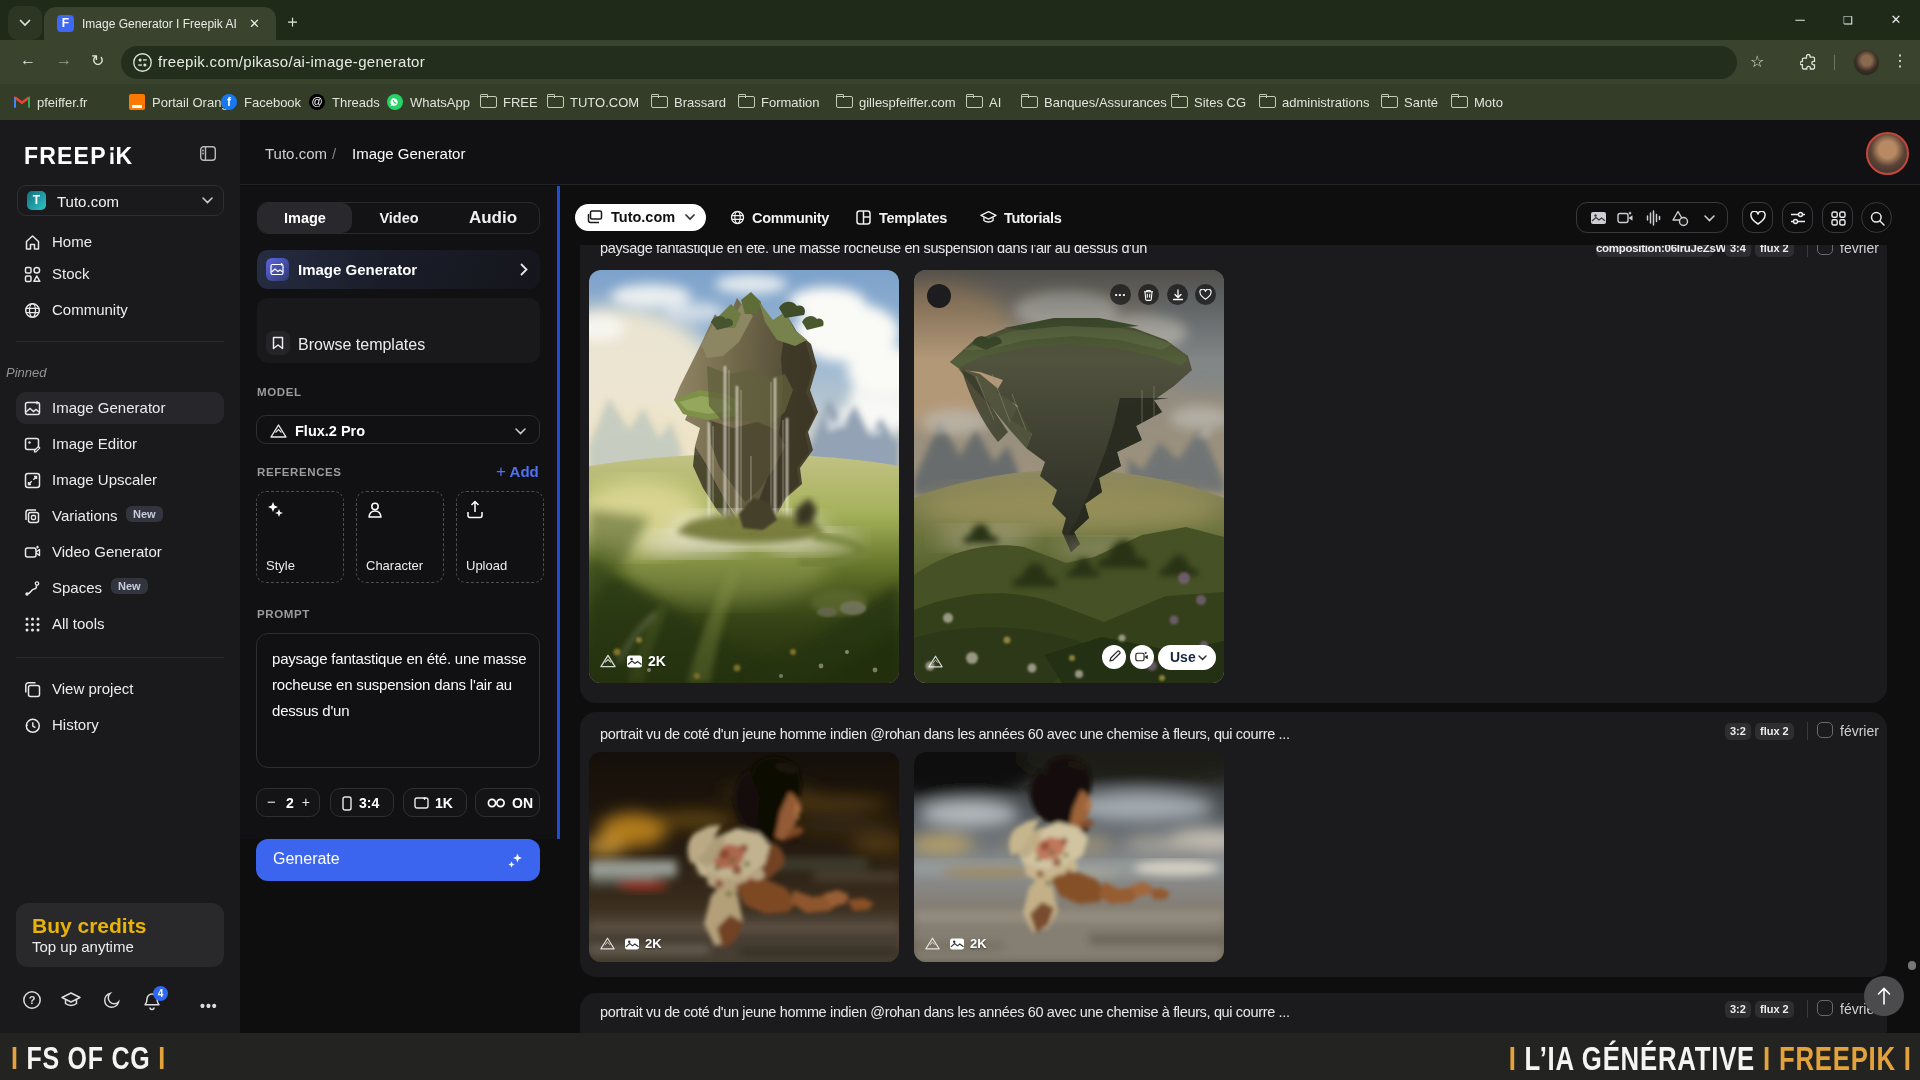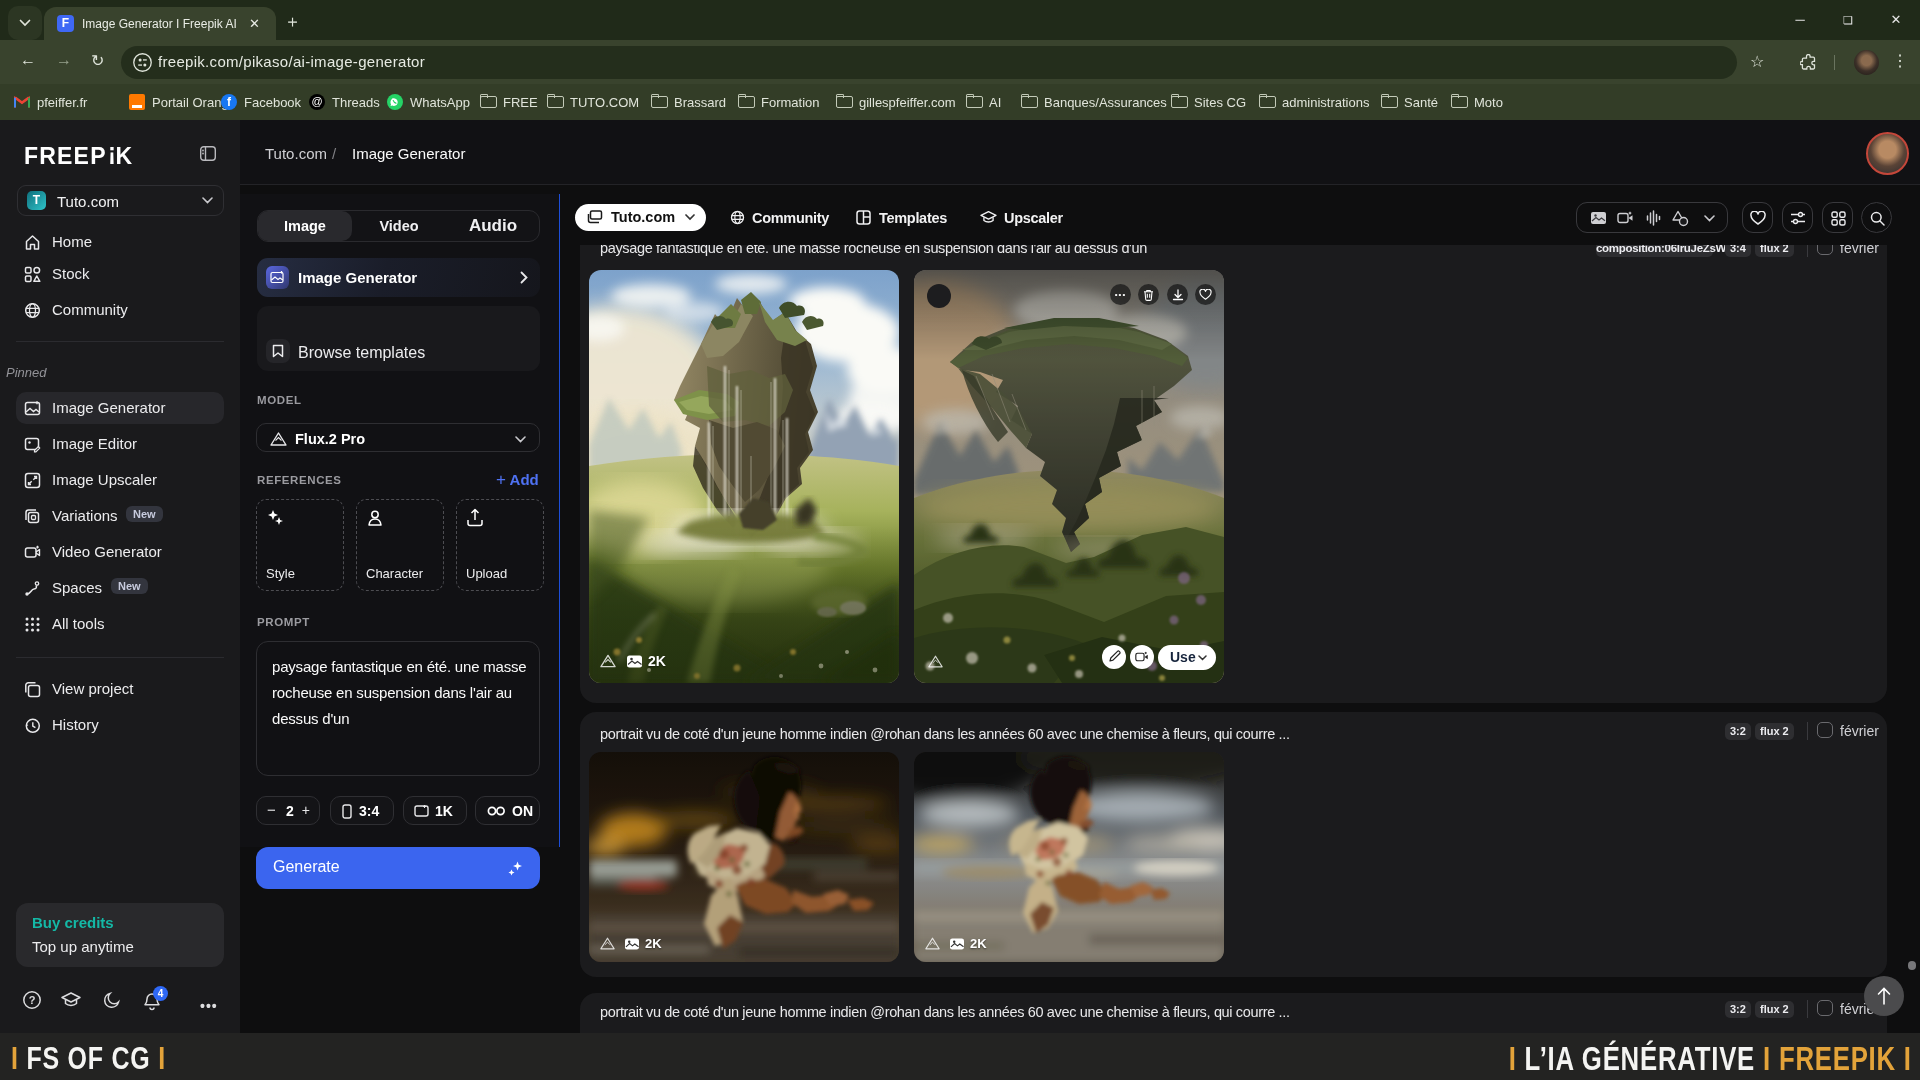--- a/index.html
+++ b/index.html
@@ -24,21 +24,21 @@
 
 .bm{position:absolute;top:90px;height:24px;display:flex;align-items:center;color:#e0e4da;font-size:13px;white-space:nowrap;}
 .bm .ic{width:16px;height:16px;margin-right:7px;position:relative;flex:none;}
 .folder{width:16px;height:12px;position:relative;margin-top:2px;}
 .folder:before{content:"";position:absolute;left:0;top:0;width:6px;height:3px;border:1.5px solid #c3cab8;border-bottom:none;border-radius:1.5px 1.5px 0 0;}
 .folder:after{content:"";position:absolute;left:0;top:2px;width:15px;height:10px;border:1.5px solid #c3cab8;border-radius:2px;}
 
 #app{position:absolute;left:0;top:120px;width:1920px;height:913px;background:#0e0e0f;overflow:hidden;}
 #sidebar{position:absolute;left:0;top:0;width:240px;height:913px;background:#1a1a1c;}
 #apphead{position:absolute;left:240px;top:0;width:1680px;height:65px;background:#111114;border-bottom:1px solid #232327;}
-#panel{position:absolute;left:240px;top:66px;width:320px;height:653px;background:#111114;border-right:1px solid #1d4ed8;margin-top:8px;}
+#panel{position:absolute;left:240px;top:66px;width:320px;height:653px;background:#111114;border-right:3px solid #1d4ed8;}
 #content{position:absolute;left:560px;top:66px;width:1360px;height:847px;background:#0e0e0f;}
 .white{color:#f2f2f3;}
 
 #logo{position:absolute;left:24px;top:23px;color:#fff;font-weight:bold;font-size:23px;letter-spacing:1.2px;}
 .srow{position:absolute;left:16px;width:208px;height:32px;border-radius:10px;color:#ececee;font-size:15px;}
 .srow .lbl{position:absolute;left:36px;top:7px;}
 .srow .sic{position:absolute;left:8px;top:8px;width:17px;height:17px;}
 .badge{position:absolute;top:6px;padding:2px 7px;border-radius:6px;background:#33353e;color:#c7cbde;font-size:11px;font-weight:bold;}
 #buycard{position:absolute;left:16px;top:783px;width:208px;height:64px;border-radius:12px;background:#29292c;}
 
@@ -241,21 +241,21 @@
       </div>
     <div class="srow" style="top:589px;text-align:right;">
         <span class="lbl">History</span>
         <svg class="sic" viewBox="0 0 17 17">
           <circle cx="8.8" cy="8.8" r="6.5" fill="none" stroke="#e8e8ea" stroke-width="1.5"></circle>
           <path d="M8.8 5.2v3.8l2.6 1.6" fill="none" stroke="#e8e8ea" stroke-width="1.4"></path>
           <path d="M2.3 6.5L2 9l2.3-.6" fill="#e8e8ea" stroke="none"></path>
         </svg>
       </div>
     <div id="buycard">
-      <div class="abs" style="left:16px;top:11px;color:#14b8a6;font-size:15px;font-weight:bold;">Buy credits</div>
+      <div class="abs" style="left:16px;top:11px;color:#eab308;font-size:21px;font-weight:bold;">Buy credits</div>
       <div class="abs" style="left:16px;top:35px;color:#ececee;font-size:15px;">Top up anytime</div>
     </div>
     <div class="abs" style="left:22px;top:870px;width:200px;height:22px;">
       <svg class="abs" style="left:0;top:0;" width="20" height="20" viewBox="0 0 20 20">
           <circle cx="10" cy="10" r="8.2" fill="none" stroke="#dcdcde" stroke-width="1.5"></circle>
           <text x="10" y="14" font-size="11" fill="#dcdcde" text-anchor="middle" font-weight="bold">?</text>
         </svg>
       <svg class="abs" style="left:39px;top:1px;" width="20" height="18" viewBox="0 0 20 18">
           <path d="M10 2L1 6.5 10 11l9-4.5z" fill="none" stroke="#dcdcde" stroke-width="1.5" stroke-linejoin="round"></path>
           <path d="M4.5 8.8v3.7c3 2.5 8 2.5 11 0V8.8" fill="none" stroke="#dcdcde" stroke-width="1.5"></path>
@@ -394,21 +394,21 @@
     <div class="abs white" style="left:192px;top:24px;font-size:14.5px;font-weight:bold;letter-spacing:-0.3px;">Community</div>
     <svg class="abs" style="left:296px;top:24px;" width="15" height="15" viewBox="0 0 15 15">
         <rect x="1" y="1" width="13" height="13" rx="2.5" fill="none" stroke="#f0f0f2" stroke-width="1.5"></rect>
         <path d="M7.5 1v13M7.5 7H14" stroke="#f0f0f2" stroke-width="1.5"></path>
       </svg>
     <div class="abs white" style="left:319px;top:24px;font-size:14.5px;font-weight:bold;letter-spacing:-0.3px;">Templates</div>
     <svg class="abs" style="left:420px;top:24px;" width="17" height="15" viewBox="0 0 20 18">
         <path d="M10 2L1 6.5 10 11l9-4.5z" fill="none" stroke="#f0f0f2" stroke-width="1.6" stroke-linejoin="round"></path>
         <path d="M4.5 8.8v3.7c3 2.5 8 2.5 11 0V8.8" fill="none" stroke="#f0f0f2" stroke-width="1.6"></path>
       </svg>
-    <div class="abs white" style="left:444px;top:24px;font-size:14.5px;font-weight:bold;letter-spacing:-0.3px;">Upscaler</div>
+    <div class="abs white" style="left:444px;top:24px;font-size:14.5px;font-weight:bold;letter-spacing:-0.3px;">Tutorials</div>
 
     <div class="abs" style="left:1016px;top:16px;width:152px;height:31px;border:1px solid #39393d;border-radius:11px;">
       <svg class="abs" style="left:13px;top:8px;" width="17" height="14" viewBox="0 0 17 14">
           <rect x="1" y="1" width="15" height="12" rx="2" fill="#cfcfd3"></rect>
           <path d="M2 10l4-3.5 3 2.5 2.5-2 3.5 2.8" stroke="#39393d" stroke-width="1.2" fill="none"></path>
           <circle cx="5.5" cy="4.5" r="1.2" fill="#39393d"></circle>
         </svg>
       <svg class="abs" style="left:40px;top:8px;" width="17" height="14" viewBox="0 0 17 14">
           <rect x="1" y="2.5" width="10" height="9" rx="2" fill="none" stroke="#cfcfd3" stroke-width="1.4"></rect>
           <path d="M11.5 7l4-2.8v5.6L11.5 7z" fill="#cfcfd3"></path>

